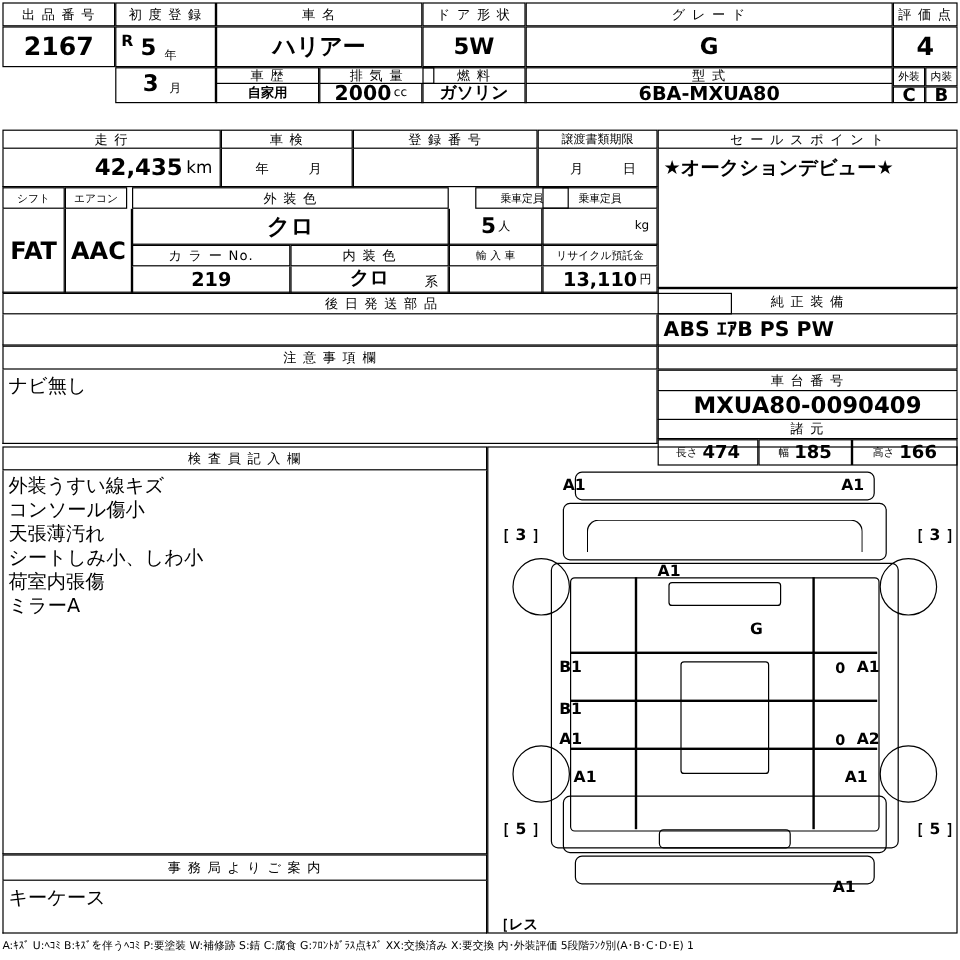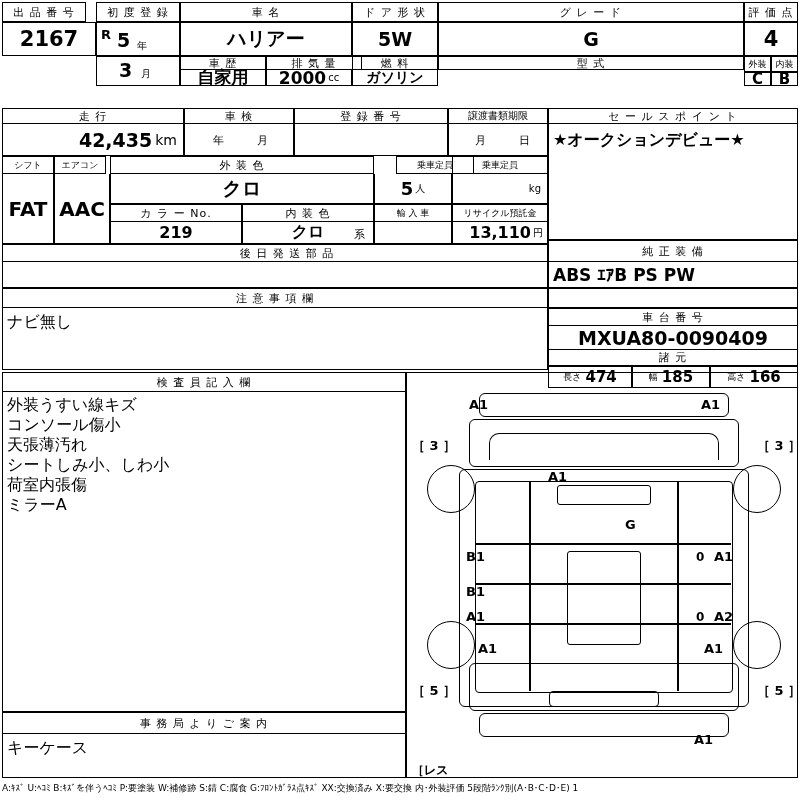--- a/index.html
+++ b/index.html
@@ -26,21 +26,21 @@
   .rrect{position:absolute;border:1.5px solid #000;border-radius:6px;}
   .code{position:absolute;font-size:13px;font-weight:bold;}
   .codesm{position:absolute;font-size:12px;font-weight:bold;}
   .footer{position:absolute;left:2px;top:782px;font-size:9px;letter-spacing:0px;white-space:nowrap;}
 </style>
 </head>
 <body>
 
 <div class="sheet">
 
-  <div class="bx ctr lbl" style="left:2px;top:2px;width:84px;height:20px;">出 品 番 号</div>
+  <div class="bx ctr lbl" style="left:2px;top:2px;width:94px;height:20px;">出 品 番 号</div>
   <div class="bx ctr big" style="left:2px;top:22px;width:94px;height:34px;">2167</div>
 
   <div class="bx ctr lbl" style="left:96px;top:2px;width:84px;height:20px;">初 度 登 録</div>
   <div class="bx" style="left:96px;top:22px;width:84px;height:34px;">
     <span class="sub" style="left:4px;top:4px;font-size:13px;font-weight:bold;">R</span>
     <span class="sub" style="left:20px;top:6px;font-size:19px;font-weight:bold;">5</span>
     <span class="sub" style="left:40px;top:16px;">年</span>
   </div>
 
   <div class="bx ctr lbl" style="left:180px;top:2px;width:172px;height:20px;">車 名</div>
@@ -54,32 +54,33 @@
 
   <div class="bx ctr lbl" style="left:744px;top:2px;width:54px;height:20px;">評 価 点</div>
   <div class="bx ctr big" style="left:744px;top:22px;width:54px;height:34px;">4</div>
 
   <div class="bx" style="left:96px;top:56px;width:84px;height:30px;">
     <span class="sub" style="left:22px;top:2px;font-size:19px;font-weight:bold;">3</span>
     <span class="sub" style="left:44px;top:10px;">月</span>
   </div>
 
   <div class="bx ctr lbl" style="left:180px;top:56px;width:86px;height:14px;">車 歴</div>
-  <div class="bx ctr med" style="left:180px;top:70px;width:86px;height:16px;border-top:none;font-size:17px;text-align:right;">自家用</div>
+  <div class="bx ctr med" style="left:180px;top:70px;width:86px;height:16px;border-top:none;font-size:11px;text-align:right;">自家用</div>
 
   <div class="bx ctr lbl" style="left:266px;top:56px;width:96px;height:14px;">排 気 量</div>
   <div class="bx ctr" style="left:266px;top:70px;width:86px;height:16px;border-top:none;">
     <span style="font-size:17px;font-weight:bold;">2000</span>
       <span class="unit">cc</span>
   </div>
 
   <div class="bx ctr lbl" style="left:352px;top:56px;width:86px;height:14px;">燃 料</div>
   <div class="bx ctr" style="left:352px;top:70px;width:86px;height:16px;border-top:none;font-size:14px;font-weight:bold;">ガソリン</div>
 
   <div class="bx ctr lbl" style="left:438px;top:56px;width:306px;height:14px;">型 式</div>
+  <div class="bx ctr" style="left:438px;top:70px;width:306px;height:16px;border-top:none;font-size:16px;font-weight:bold;">6BA-MXUA80</div>
 
   <div class="bx ctr xs" style="left:744px;top:56px;width:27px;height:16px;">外装</div>
   <div class="bx ctr xs" style="left:771px;top:56px;width:27px;height:16px;">内装</div>
   <div class="bx ctr" style="left:744px;top:72px;width:27px;height:14px;font-size:15px;font-weight:bold;">C</div>
   <div class="bx ctr" style="left:771px;top:72px;width:27px;height:14px;font-size:15px;font-weight:bold;">B</div>
 
   <div class="bx ctr lbl" style="left:2px;top:108px;width:182px;height:16px;">走 行</div>
   <div class="bx" style="left:2px;top:124px;width:182px;height:32px;border-top:none;display:flex;align-items:center;justify-content:flex-end;padding-right:6px;">
     <span style="font-size:19px;font-weight:bold;">42,435</span>
       <span style="font-size:14px;margin-left:3px;">km</span>
@@ -131,21 +132,21 @@
 
   <div class="bx ctr xs" style="left:374px;top:204px;width:78px;height:18px;">輸 入 車</div>
   <div class="bx ctr" style="left:374px;top:222px;width:78px;height:22px;border-top:none;"></div>
 
   <div class="bx ctr xs" style="left:452px;top:204px;width:96px;height:18px;">リサイクル預託金</div>
   <div class="bx" style="left:452px;top:222px;width:96px;height:22px;border-top:none;display:flex;align-items:center;justify-content:flex-end;padding-right:4px;">
     <span style="font-size:16px;font-weight:bold;">13,110</span>
       <span class="unit">円</span>
   </div>
 
-  <div class="bx ctr lbl" style="left:2px;top:244px;width:546px;height:18px;padding-left:24px;">後 日 発 送 部 品</div>
+  <div class="bx ctr lbl" style="left:2px;top:244px;width:608px;height:18px;padding-left:24px;">後 日 発 送 部 品</div>
   <div class="bx lft" style="left:2px;top:262px;width:546px;height:26px;border-top:none;"></div>
 
   <div class="bx ctr lbl" style="left:2px;top:288px;width:546px;height:20px;">注 意 事 項 欄</div>
   <div class="bx lft" style="left:2px;top:308px;width:546px;height:62px;border-top:none;align-items:flex-start;padding-top:4px;font-size:16px;">ナビ無し</div>
 
   <div class="bx ctr lbl" style="left:548px;top:108px;width:250px;height:16px;">セ ー ル ス ポ イ ン ト</div>
   <div class="bx lft" style="left:548px;top:124px;width:250px;height:116px;border-top:none;align-items:flex-start;padding-top:6px;font-size:16px;font-weight:bold;">★オークションデビュー★</div>
 
   <div class="bx ctr lbl" style="left:548px;top:240px;width:250px;height:22px;">純 正 装 備</div>
   <div class="bx lft" style="left:548px;top:262px;width:250px;height:26px;border-top:none;font-size:17px;font-weight:bold;">ABS ｴｱB PS PW</div>

